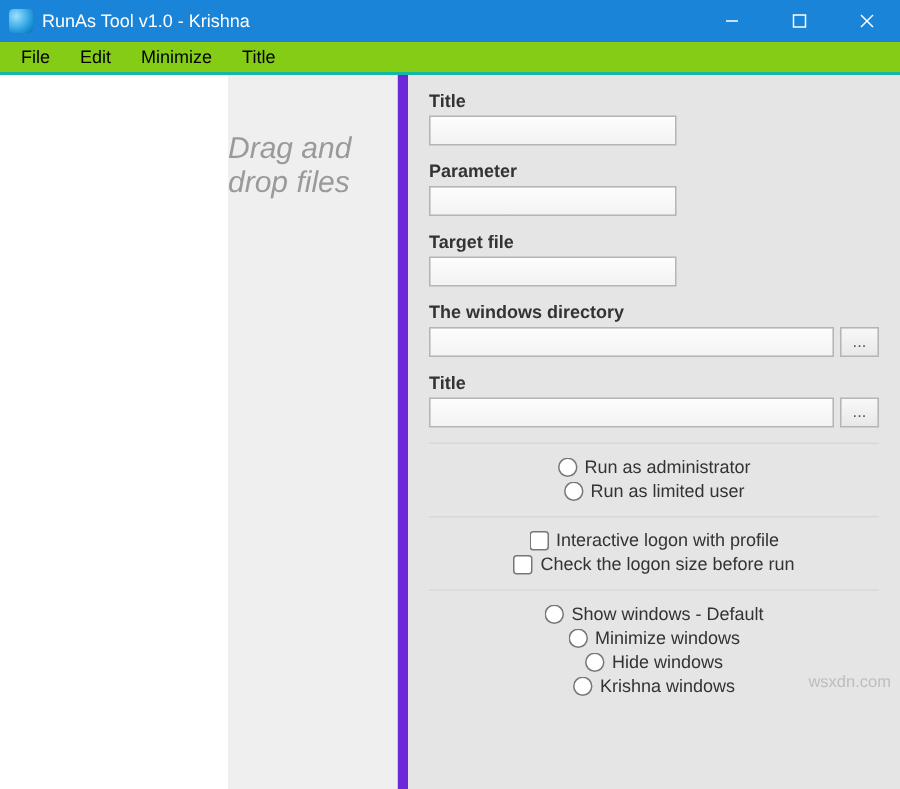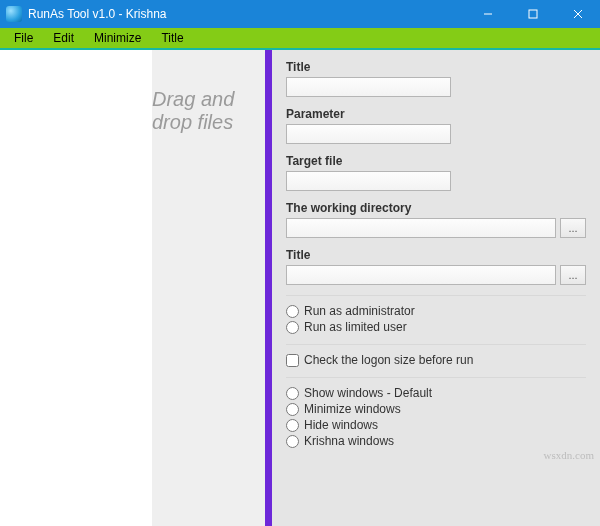--- a/index.html
+++ b/index.html
@@ -103,32 +103,32 @@
     background: linear-gradient(#f8f8f8,#e8e8e8);
     font-size:11px;
     color:#555;
     display:flex; align-items:center; justify-content:center;
   }
   .sep {
     border:none;
     border-top:1px solid #d8d8d8;
     margin: 10px 0 8px 0;
   }
-  .opt { display:flex; align-items:center; gap:5px; margin: 2px 0; font-size:12px; color:#333;}
+  .opt { display:flex; align-items:center; gap:5px; margin: 2px 0; font-size:12px; color:#333;justify-content:center;}
   .opt input[type=radio], .opt input[type=checkbox] {
     margin:0;
     width:13px; height:13px;
   }
   .watermark {
     position:absolute;
     right: 6px;
     bottom: 65px;
     font-size: 11px;
     color: #bdbdbd;
-    font-family: Liberation Serif, serif;
+    font-family: Liberation Sans, sans-serif;
     pointer-events:none;
   }
 </style>
 </head>
 <body>
 
 <div class="titlebar">
   <div class="app-icon"></div>
   <div class="title-text">RunAs Tool v1.0 - Krishna</div>
   <div class="spacer"></div>
@@ -177,21 +177,21 @@
       <span class="lbl">Parameter</span>
       <input class="txt" type="text" value="" style="">
     </div>
 
     <div class="field-group">
       <span class="lbl">Target file</span>
       <input class="txt" type="text" value="" style="">
     </div>
 
     <div class="field-group">
-      <span class="lbl">The working directory</span>
+      <span class="lbl">The windows directory</span>
       <div class="row">
         <input class="txt" type="text" value="" style="">
         <div class="browse">...</div>
       </div>
     </div>
 
     <div class="field-group">
       <span class="lbl">Title</span>
       <div class="row">
         <input class="txt" type="text" value="" style="">
@@ -207,20 +207,24 @@
     </label>
     <label class="opt">
       <input type="radio" name="rights" style="">
       <span>Run as limited user</span>
     </label>
 
     <hr class="sep">
 
     <label class="opt">
       <input type="checkbox" style="">
+      <span>Interactive logon with profile</span>
+    </label>
+    <label class="opt">
+      <input type="checkbox" style="">
       <span>Check the logon size before run</span>
     </label>
 
     <hr class="sep">
 
     <label class="opt">
       <input type="radio" name="winmode" style="">
       <span>Show windows - Default</span>
     </label>
     <label class="opt">

